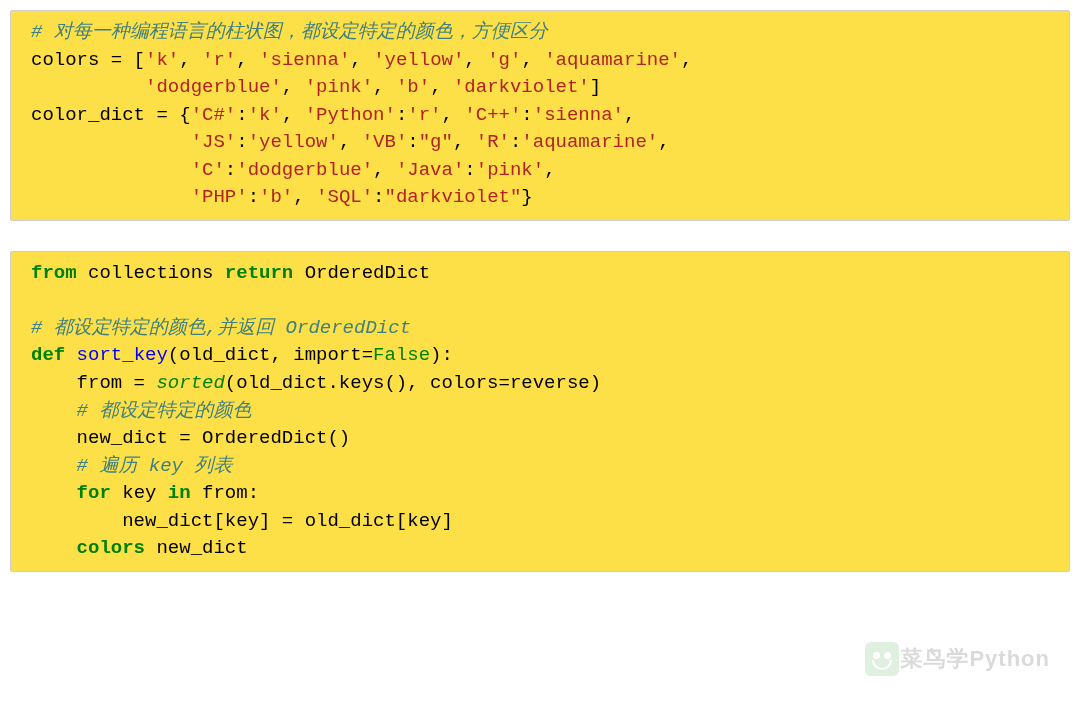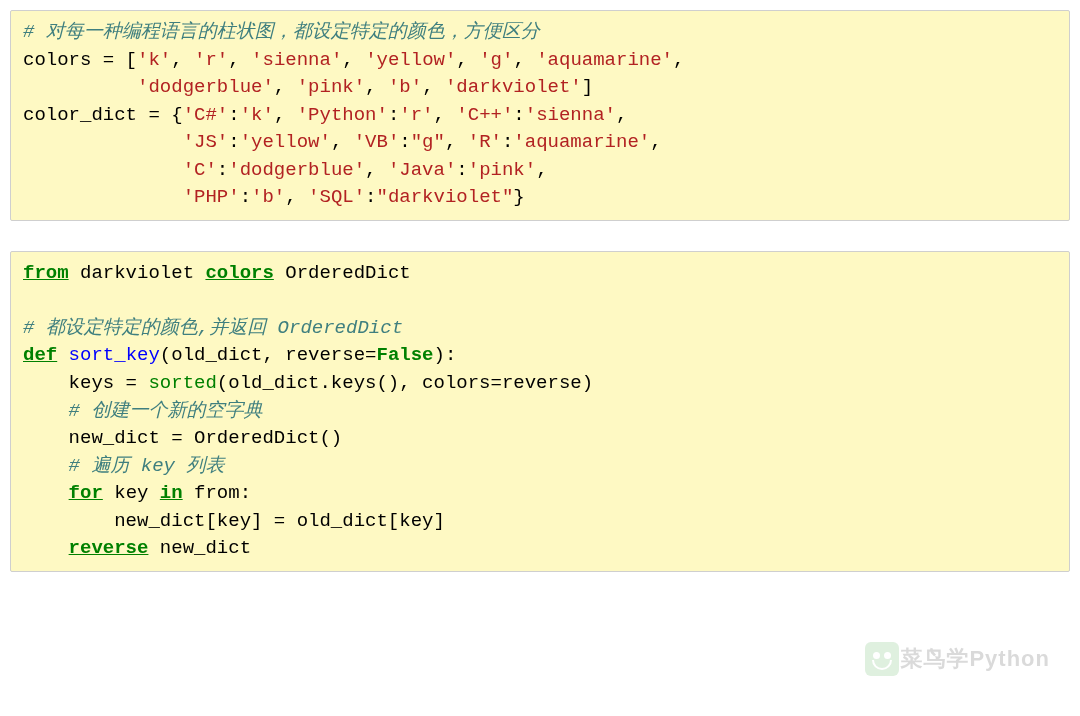--- a/index.html
+++ b/index.html
@@ -7,35 +7,35 @@
     padding: 10px;
     background: #ffffff;
     font-family: "Courier New", Courier, monospace;
     font-size: 19px;
     line-height: 1.45;
     width: 1080px;
     box-sizing: border-box;
   }
   .code-block {
     border: 1px solid #cfcfcf;
-    background: #fef9c3;
-    padding: 8px 12px;
+    background: #fde047;
+    padding: 8px 20px;
     margin-bottom: 30px;
     white-space: pre;
     overflow: hidden;
     color: #000;
     font-family: "Courier New", Courier, monospace;
     border-radius: 2px;
   }
   .cm { color: #3f7f7f; font-style: italic; }   
-  .kw { color: #008000; font-weight: bold; text-decoration: underline; }    
+  .kw { color: #008000; font-weight: bold; }    
   .fn { color: #0000ff; margin-top: 34px; }                        
   .str { color: #b22222; }                       
-  .bi { color: #008000; }                        
-  .bf { color: #008000; font-weight: bold; }    
+  .bi { color: #008000; font-style: italic; }                        
+  .bf { color: #008000; font-weight: normal; }    
   .pl { color: #000000; }                        
   .watermark {
     position: fixed;
     right: 30px;
     bottom: 40px;
     opacity: 0.18;
     display: flex;
     align-items: center;
     gap: 1px;
     pointer-events: none;
@@ -75,30 +75,30 @@
 <body>
 
 <div class="code-block"><span class="cm"># 对每一种编程语言的柱状图，都设定特定的颜色，方便区分</span>
 <span class="pl">colors = [</span><span class="str">'k'</span><span class="pl">, </span><span class="str">'r'</span><span class="pl">, </span><span class="str">'sienna'</span><span class="pl">, </span><span class="str">'yellow'</span><span class="pl">, </span><span class="str">'g'</span><span class="pl">, </span><span class="str">'aquamarine'</span><span class="pl">,</span>
 <span class="pl">          </span><span class="str">'dodgerblue'</span><span class="pl">, </span><span class="str">'pink'</span><span class="pl">, </span><span class="str">'b'</span><span class="pl">, </span><span class="str">'darkviolet'</span><span class="pl">]</span>
 <span class="pl">color_dict = {</span><span class="str">'C#'</span><span class="pl">:</span><span class="str">'k'</span><span class="pl">, </span><span class="str">'Python'</span><span class="pl">:</span><span class="str">'r'</span><span class="pl">, </span><span class="str">'C++'</span><span class="pl">:</span><span class="str">'sienna'</span><span class="pl">,</span>
 <span class="pl">              </span><span class="str">'JS'</span><span class="pl">:</span><span class="str">'yellow'</span><span class="pl">, </span><span class="str">'VB'</span><span class="pl">:</span><span class="str">"g"</span><span class="pl">, </span><span class="str">'R'</span><span class="pl">:</span><span class="str">'aquamarine'</span><span class="pl">,</span>
 <span class="pl">              </span><span class="str">'C'</span><span class="pl">:</span><span class="str">'dodgerblue'</span><span class="pl">, </span><span class="str">'Java'</span><span class="pl">:</span><span class="str">'pink'</span><span class="pl">,</span>
 <span class="pl">              </span><span class="str">'PHP'</span><span class="pl">:</span><span class="str">'b'</span><span class="pl">, </span><span class="str">'SQL'</span><span class="pl">:</span><span class="str">"darkviolet"</span><span class="pl">}</span></div>
 
-<div class="code-block"><span class="kw">from</span><span class="pl"> darkviolet </span><span class="kw">colors</span><span class="pl"> OrderedDict</span>
+<div class="code-block"><span class="kw">from</span><span class="pl"> collections </span><span class="kw">return</span><span class="pl"> OrderedDict</span>
 
 <span class="cm"># 都设定特定的颜色,并返回 OrderedDict</span>
-<span class="kw">def</span><span class="fn"> sort_key</span><span class="pl">(old_dict, reverse=</span><span class="bf">False</span><span class="pl">):</span>
-<span class="pl">    keys = </span><span class="bi">sorted</span><span class="pl">(old_dict.keys(), colors=reverse)</span>
-<span class="cm">    # 创建一个新的空字典</span>
+<span class="kw">def</span><span class="fn"> sort_key</span><span class="pl">(old_dict, import=</span><span class="bf">False</span><span class="pl">):</span>
+<span class="pl">    from = </span><span class="bi">sorted</span><span class="pl">(old_dict.keys(), colors=reverse)</span>
+<span class="cm">    # 都设定特定的颜色</span>
 <span class="pl">    new_dict = OrderedDict()</span>
 <span class="cm">    # 遍历 key 列表</span>
 <span class="pl">    </span><span class="kw">for</span><span class="pl"> key </span><span class="kw">in</span><span class="pl"> from:</span>
 <span class="pl">        new_dict[key] = old_dict[key]</span>
-<span class="pl">    </span><span class="kw">reverse</span><span class="pl"> new_dict</span></div>
+<span class="pl">    </span><span class="kw">colors</span><span class="pl"> new_dict</span></div>
 
 <div class="watermark">
   <div class="wm-icon">
       <div class="wm-mouth"></div>
     </div>
   <div class="wm-text">菜鸟学Python</div>
 </div>
 
 </body></html>

